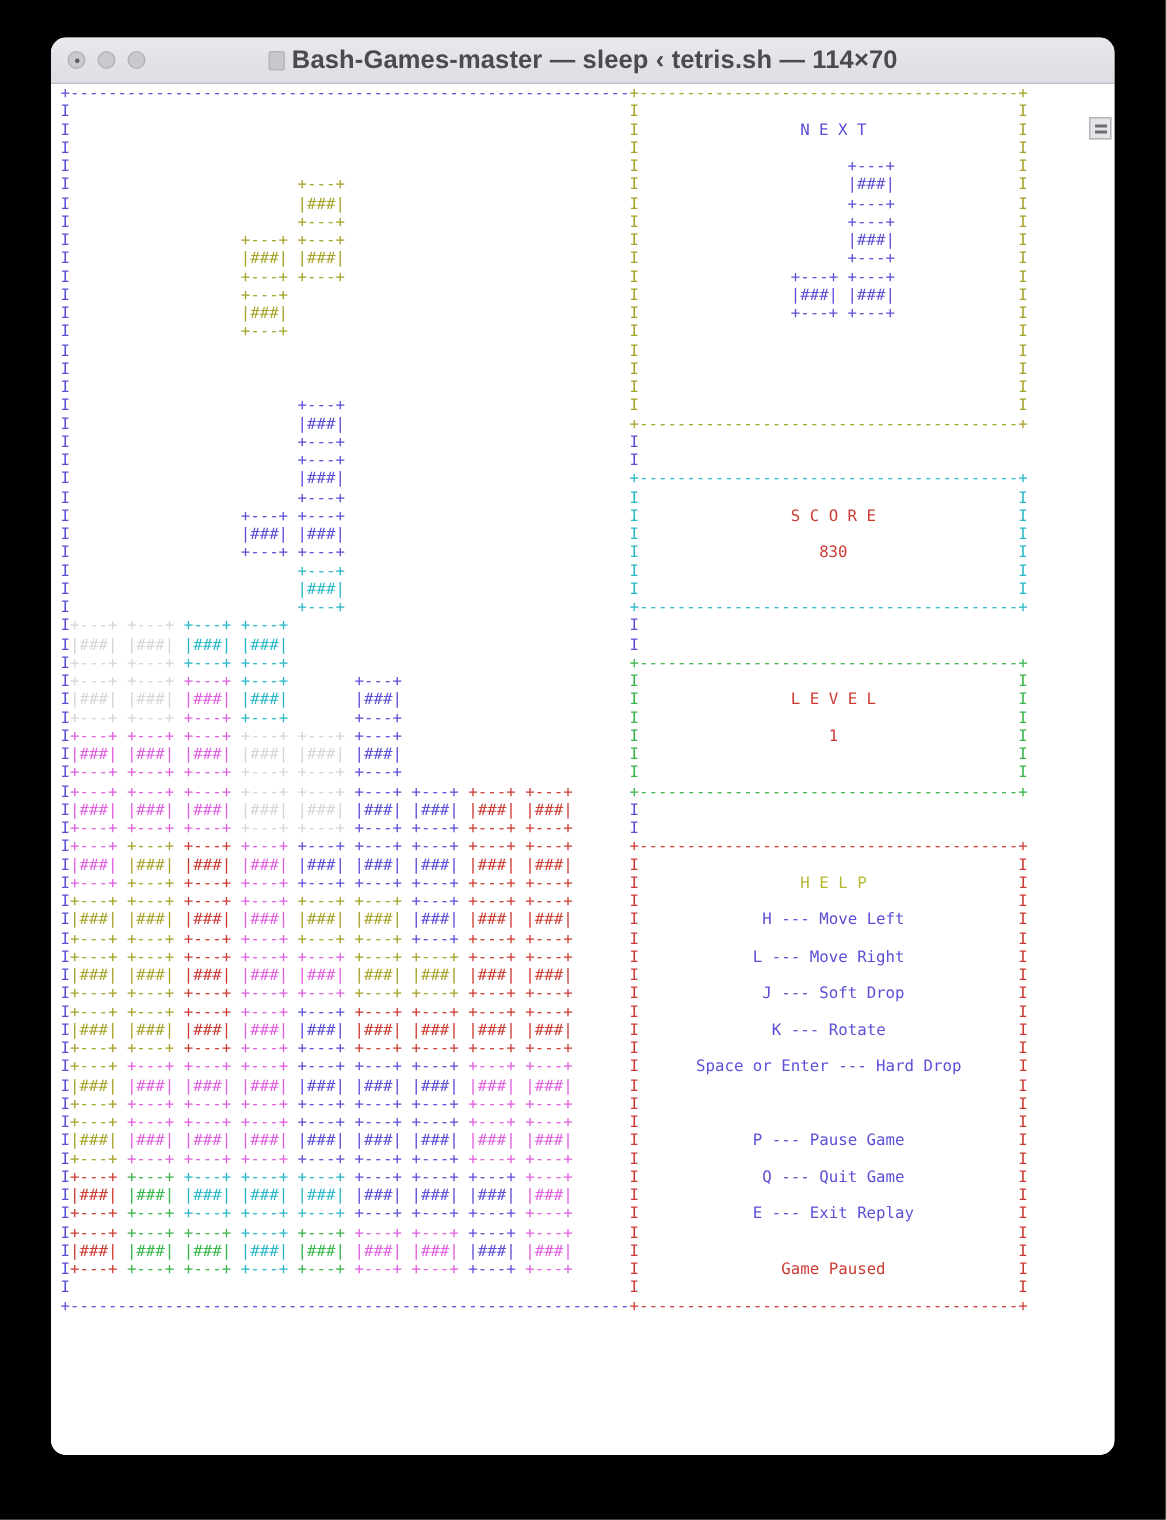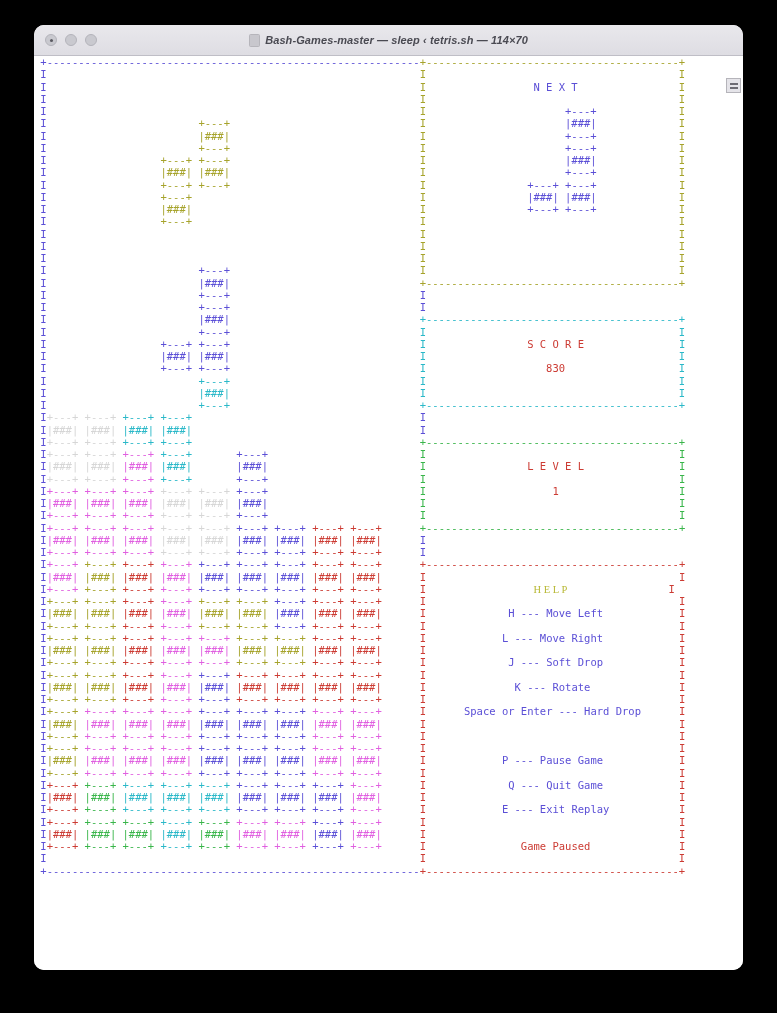--- a/index.html
+++ b/index.html
@@ -54,26 +54,25 @@
   }
   #title-icon {
     width: 11px; height: 13px;
     background: #c8c7cd;
     border: 1px solid #b6b5bb;
     border-radius: 1.5px;
     box-sizing: border-box;
   }
   #title-text {
     font-family: "Liberation Sans", sans-serif;
-    font-size: 11px;
+    font-size: 17px;
     font-weight: bold;
     color: #4a4a52;
     letter-spacing: 0.1px;
     white-space: nowrap;
-    font-style: italic;
   }
   #term {
     position: relative;
     width: 709px;
     height: 915px;
     background: #ffffff;
     overflow: hidden;
   }
   #scroll-nub {
     position: absolute;
@@ -103,21 +102,21 @@
   }
   .row { height: 12.25px; white-space: pre; }
   
   .c-blue   { color: #5b4fd6; }
   .c-olive  { color: #a6a32b; }
   .c-cyan   { color: #2ab8c8; }
   .c-green  { color: #39b54a; }
   .c-red    { color: #cc3b33; }
   .c-mag    { color: #e05fe0; }
   .c-gray   { color: #d6d6d6; }
-  .c-yellow { color: #b8b833; font-family: Liberation Serif, serif; }
+  .c-yellow { color: #b8b833; }
   .c-empty  { color: transparent; }
 </style>
 </head>
 <body>
 
 <div id="window">
 
   <div id="titlebar">
     <div class="traffic">
       <div class="tl active"></div>

